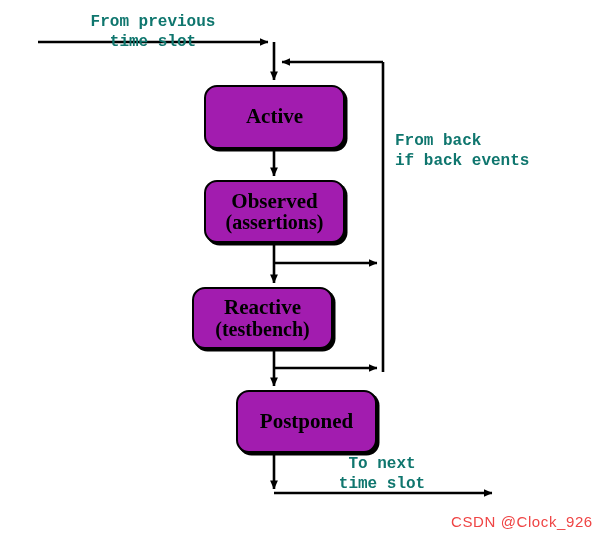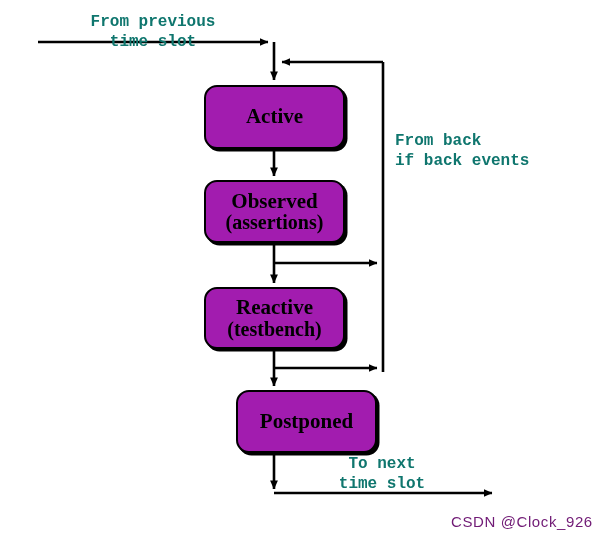--- a/index.html
+++ b/index.html
@@ -56,21 +56,21 @@
     color: #0f766e;
     line-height: 1.28;
     white-space: nowrap;
     z-index: 4;
   }
   .edge-label.centered { text-align: center; }
   .watermark {
     position: absolute;
     font-family: "Liberation Sans", "DejaVu Sans", sans-serif;
     font-size: 15px;
-    color: #701a75;
+    color: #ef4444;
     letter-spacing: 0.6px;
     white-space: nowrap;
     z-index: 5;
   }
 </style>
 </head>
 <body>
 
 <div id="canvas">
 
@@ -111,21 +111,21 @@
 
   <div class="node-box" style="left:204px; top:85px; width:141px; height:64px;">
     <span class="node-line primary">Active</span>
   </div>
 
   <div class="node-box" style="left:204px; top:180px; width:141px; height:63px;">
     <span class="node-line primary">Observed</span>
     <span class="node-line secondary">(assertions)</span>
   </div>
 
-  <div class="node-box" style="left:204px; top:287px; width:141px; height:62px;">
+  <div class="node-box" style="left:192px; top:287px; width:141px; height:62px;">
     <span class="node-line primary">Reactive</span>
     <span class="node-line secondary">(testbench)</span>
   </div>
 
   <div class="node-box" style="left:204px; top:390px; width:141px; height:63px;margin-left:32px;">
     <span class="node-line primary">Postponed</span>
   </div>
 
   <div class="edge-label centered" style="left:58px; top:12px; width:190px;">
     <div>From previous</div>

